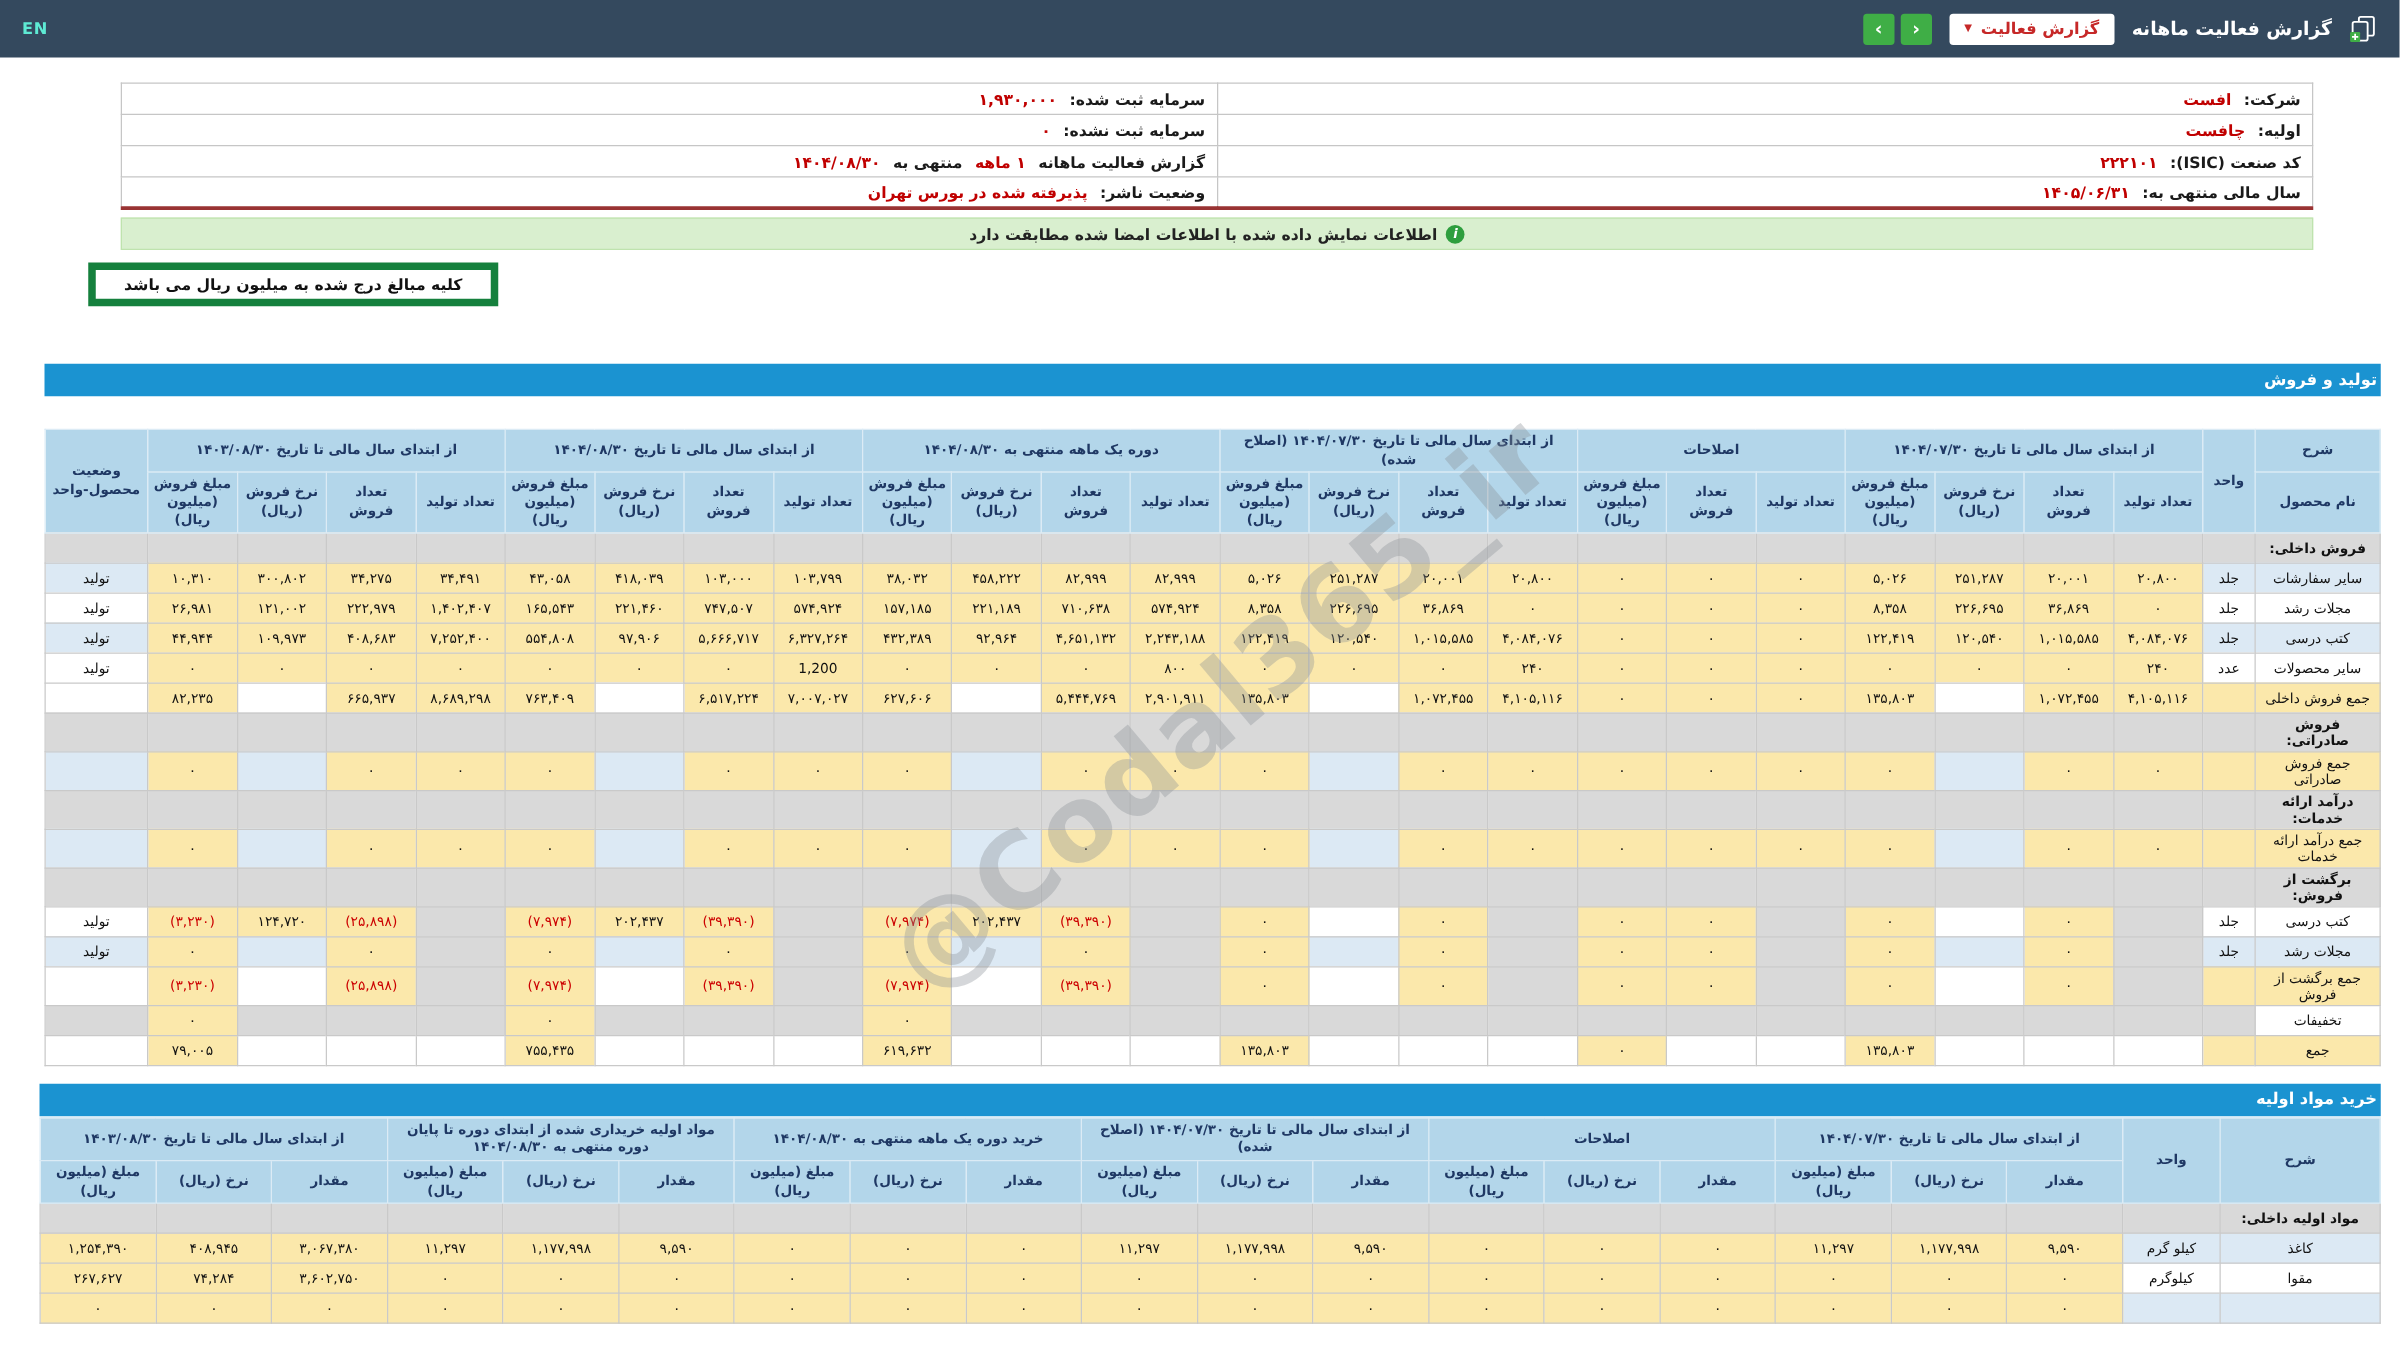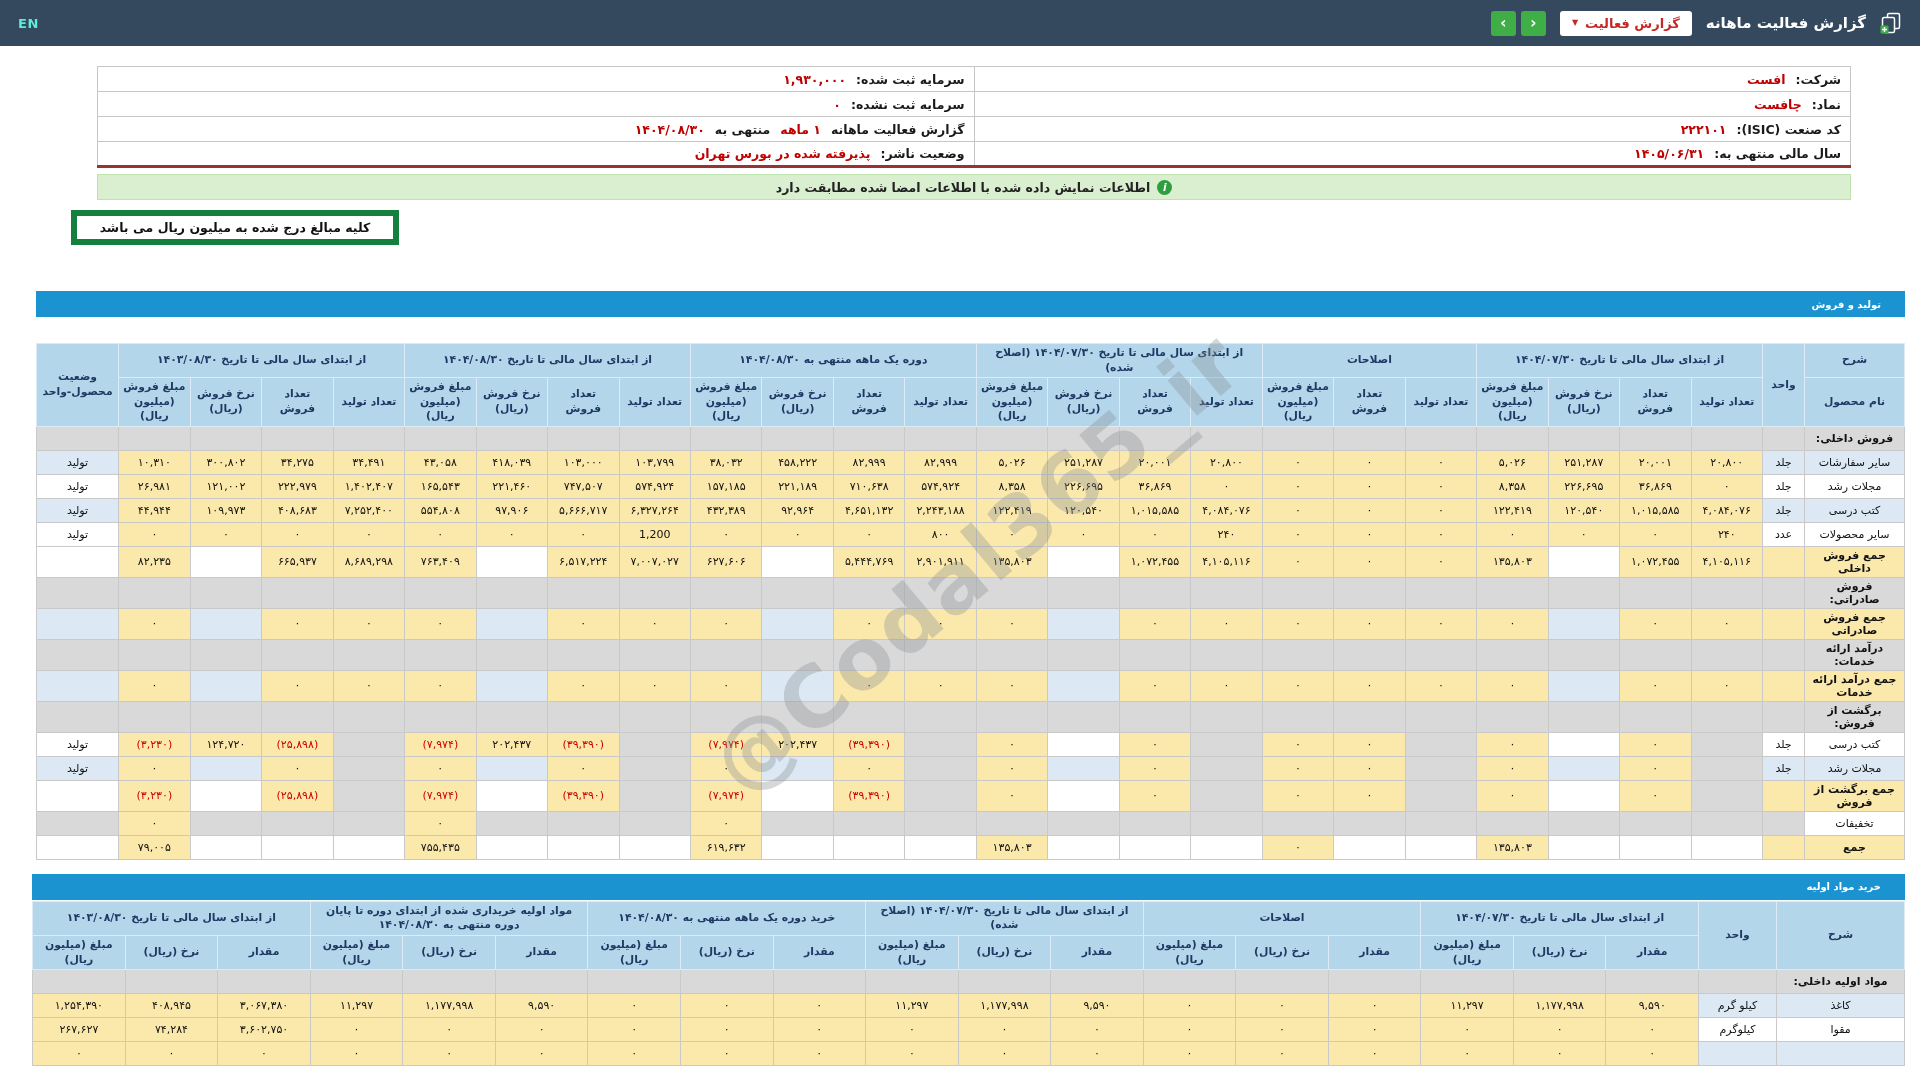--- a/index.html
+++ b/index.html
@@ -30,37 +30,37 @@
   .banner{margin:6px 69px 0 97px;background:#d9efcf;border:1px solid #bfe3ae;height:26px;display:flex;
       align-items:center;justify-content:center;gap:7px;font-size:12.5px;font-weight:bold;color:#222}
   .ibadge{width:15px;height:15px;border-radius:50%;background:#2e9e3e;color:#fff;font-size:10.5px;
       font-weight:bold;display:flex;align-items:center;justify-content:center;font-style:italic;flex:0 0 auto}
   
   .note{width:328px;margin:10px 1521px 0 97px;border:6px solid #15803d;padding:4px 8px;font-size:12.5px;
       font-weight:bold;text-align:center;color:#111;background:#fff}
   
   .block{margin:46px 15px 0 36px}
   .block2{margin:14px 15px 0 32px}
-  .bluebar{background:#1b93d1;color:#fff;font-weight:bold;font-size:10px;height:26px;display:flex;
-      align-items:center;padding:0 24px}
+  .bluebar{background:#1b93d1;color:#fff;font-weight:bold;font-size:13px;height:26px;display:flex;
+      align-items:center;padding:0 3px}
   .subbar{border:1px solid #d2d2d2;border-top:none;padding:4px 9px;font-weight:bold;font-size:12.5px;color:#111;background:#fff}
   table.rpt{width:100%;border-collapse:collapse;table-layout:fixed;margin-top:26px}
   table.rpt.t2{margin-top:1px}
   .rpt th{background:#b3d6ea;color:#1f3864;font-weight:bold;font-size:10.8px;border:1px solid #dcebf5;
       padding:2px 4px;text-align:center;line-height:1.35;vertical-align:middle}
   .rpt td{border:1px solid #c9c9c9;font-size:11px;padding:2px 3px;text-align:center;height:24px;
       color:#111;background:#fff;vertical-align:middle}
   tr.zb td{background:#dce9f4}
   tr.zw td{background:#fff}
   .rpt td.name{text-align:center;padding:2px 5px}
   .rpt td.sec{background:#d9d9d9;font-weight:bold;text-align:center;padding:2px 5px}
   .rpt td.gray{background:#d9d9d9}
   .rpt td.val{background:#fbe8ab}
   .rpt td.neg{color:#cc0000}
-  tr.sum td.name{font-weight:bold}
+  tr.sum td.name{font-weight:normal}
   
   .watermark{position:absolute;top:726px;left:724px;transform:rotate(-40deg);transform-origin:left center;
       font-size:84px;font-weight:bold;color:#8a9096;opacity:.35;white-space:nowrap;pointer-events:none;
       letter-spacing:2px;z-index:5;direction:ltr}
 </style>
 </head>
 <body>
 
 <header class="topbar">
   <span class="copyicon">
@@ -92,21 +92,21 @@
           <span class="lb">شرکت:</span>
           <span class="vl">افست</span>
         </td>
         <td>
           <span class="lb">سرمایه ثبت شده:</span>
           <span class="vl">۱,۹۳۰,۰۰۰</span>
         </td>
       </tr>
       <tr>
         <td>
-          <span class="lb">نماد:</span>
+          <span class="lb">اولیه:</span>
           <span class="vl">چافست</span>
         </td>
         <td>
           <span class="lb">سرمایه ثبت نشده:</span>
           <span class="vl">۰</span>
         </td>
       </tr>
       <tr>
         <td>
           <span class="lb">کد صنعت (ISIC):</span>

